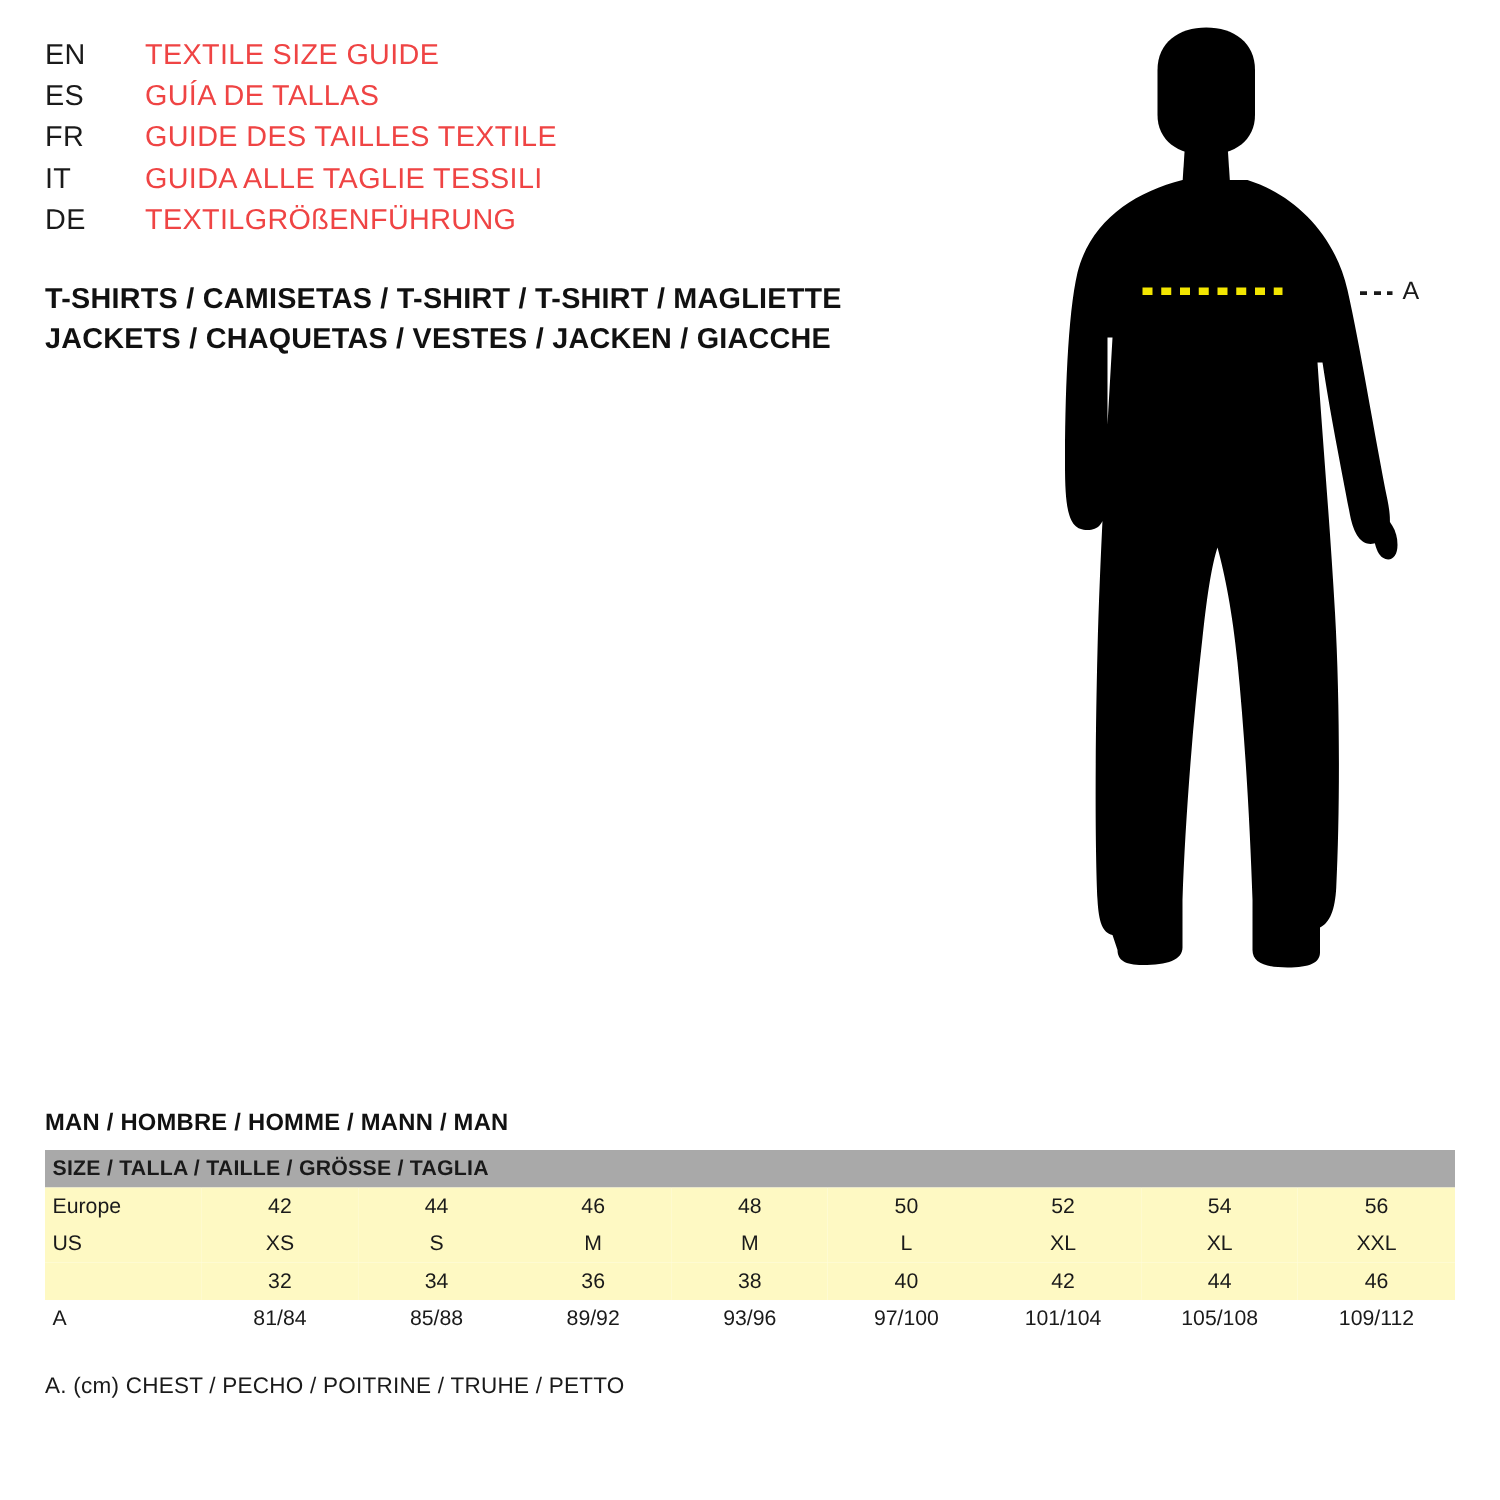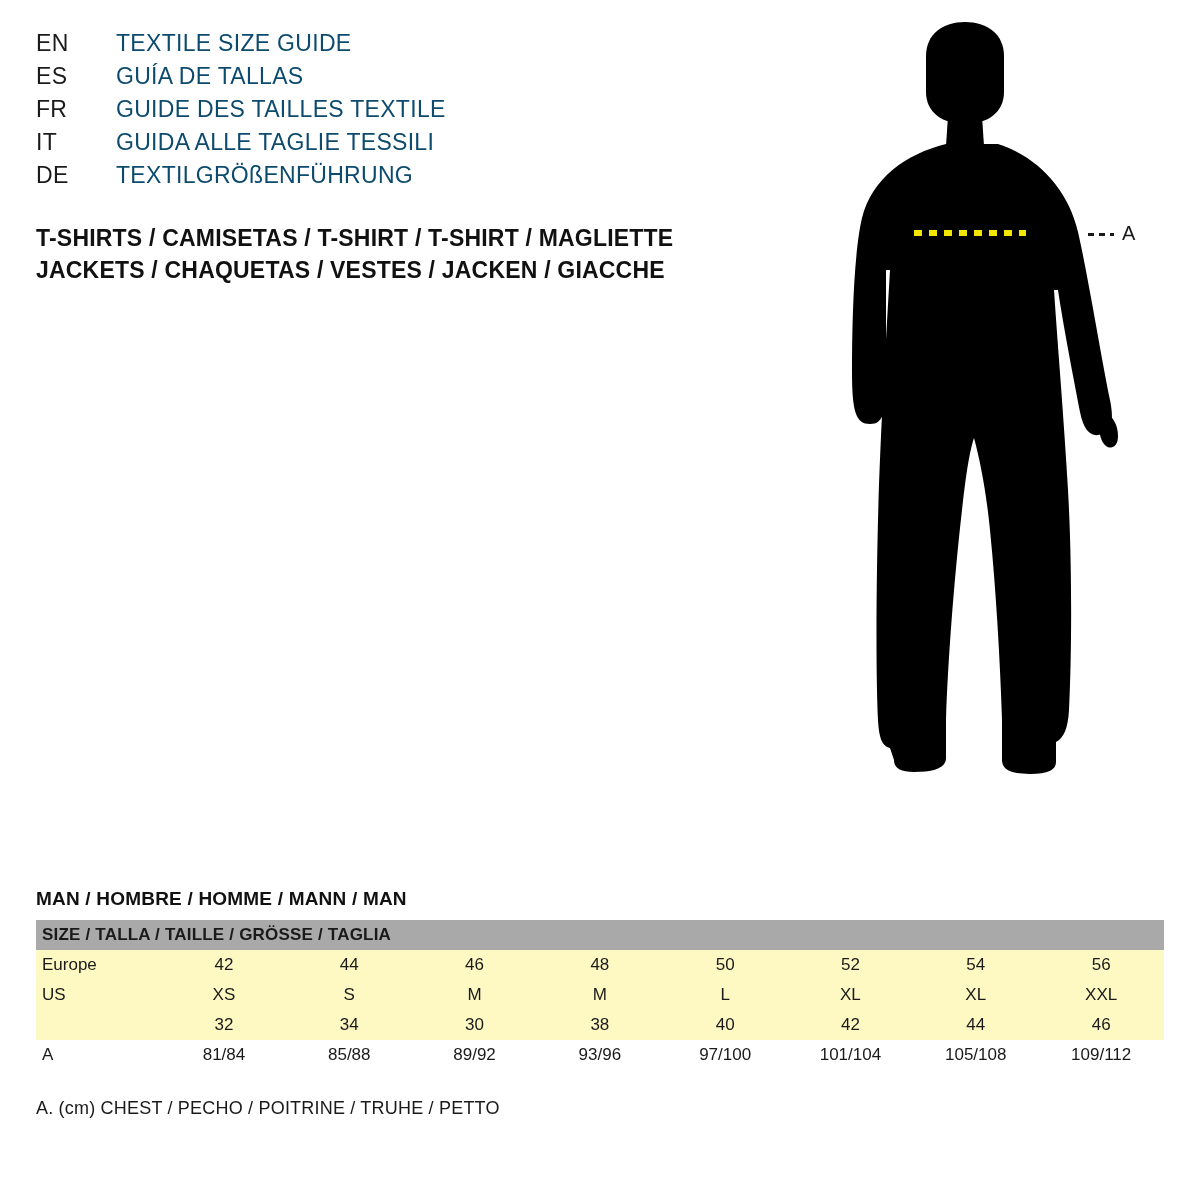--- a/index.html
+++ b/index.html
@@ -35,21 +35,21 @@
   }
   .lang-code {
     width: 80px;
     font-size: 23px;
     letter-spacing: 0.3px;
     color: #1a1a1a;
   }
   .lang-text {
     font-size: 23px;
     letter-spacing: 0.3px;
-    color: #0c4a6e;
+    color: #ef4444;
     white-space: nowrap;
   }
 
   
   .categories {
     position: absolute;
     left: 36px;
     top: 222px;
     width: 760px;
   }
@@ -256,21 +256,21 @@
           <td class="val">M</td>
           <td class="val">L</td>
           <td class="val">XL</td>
           <td class="val">XL</td>
           <td class="val">XXL</td>
         </tr>
         <tr class="band-light">
           <td class="col-label"></td>
           <td class="val">32</td>
           <td class="val">34</td>
-          <td class="val">30</td>
+          <td class="val">36</td>
           <td class="val">38</td>
           <td class="val">40</td>
           <td class="val">42</td>
           <td class="val">44</td>
           <td class="val">46</td>
         </tr>
         <tr class="band-white">
           <td class="col-label">A</td>
           <td class="val">81/84</td>
           <td class="val">85/88</td>

